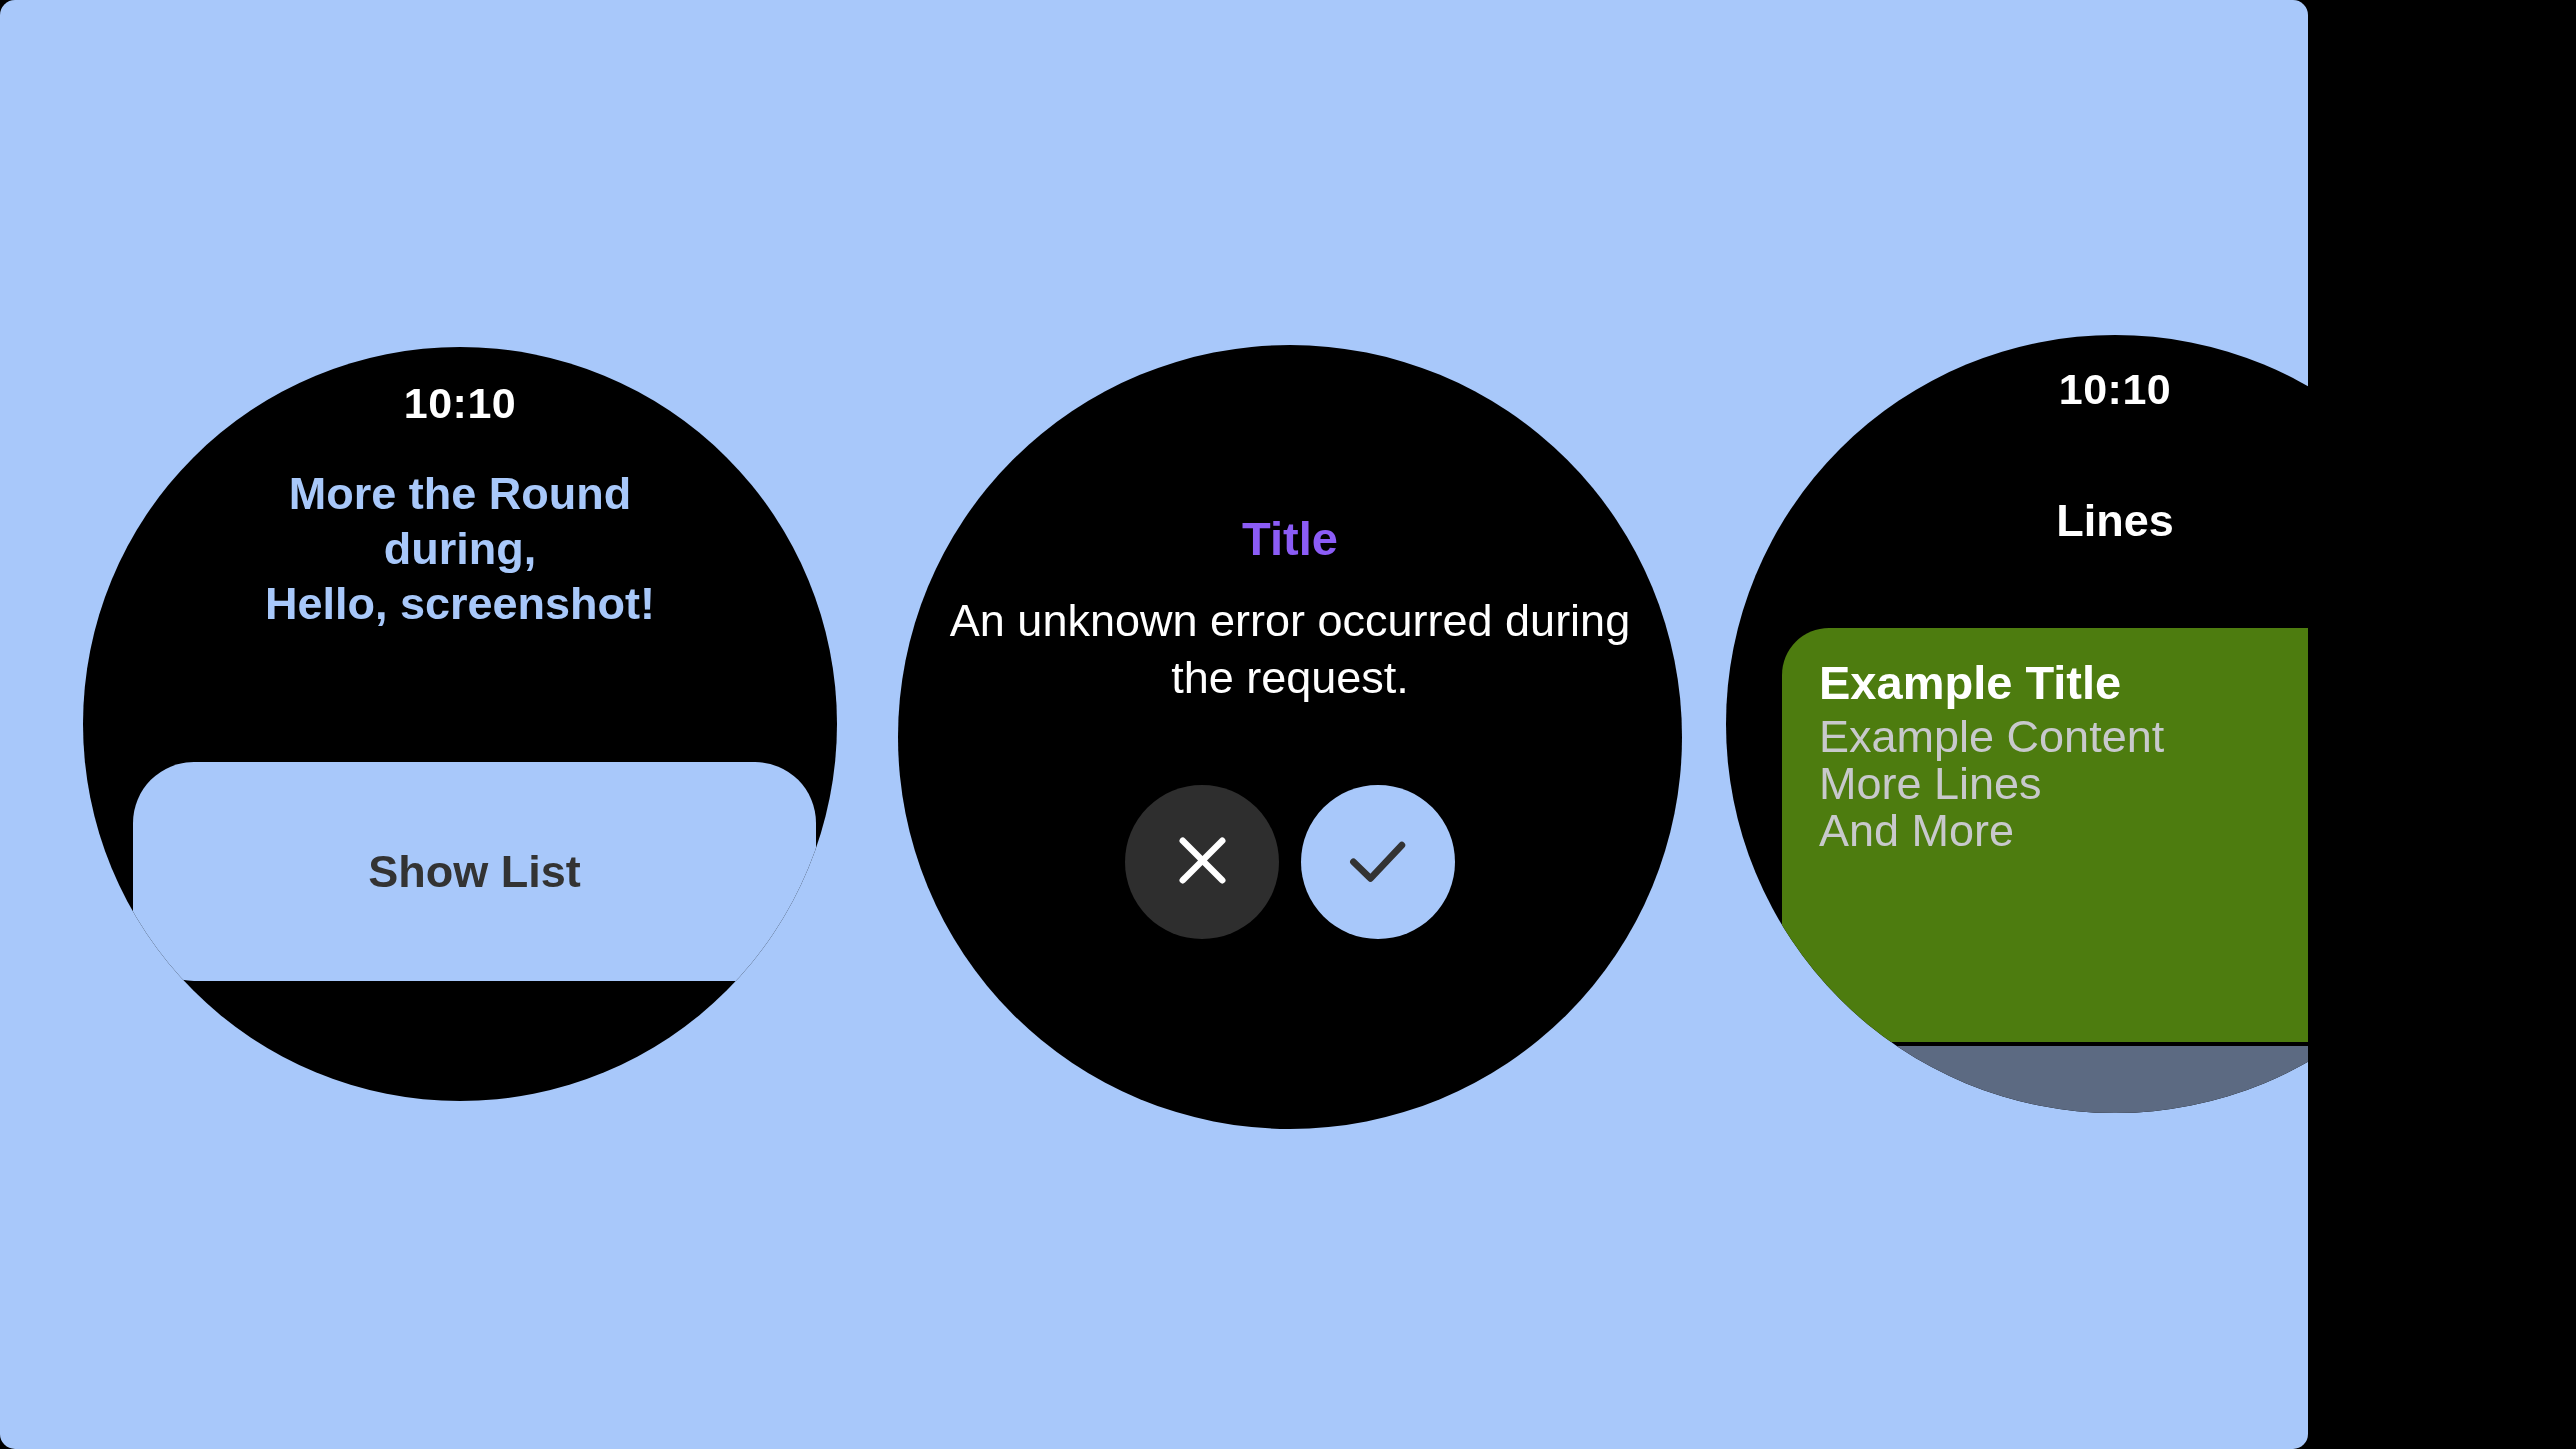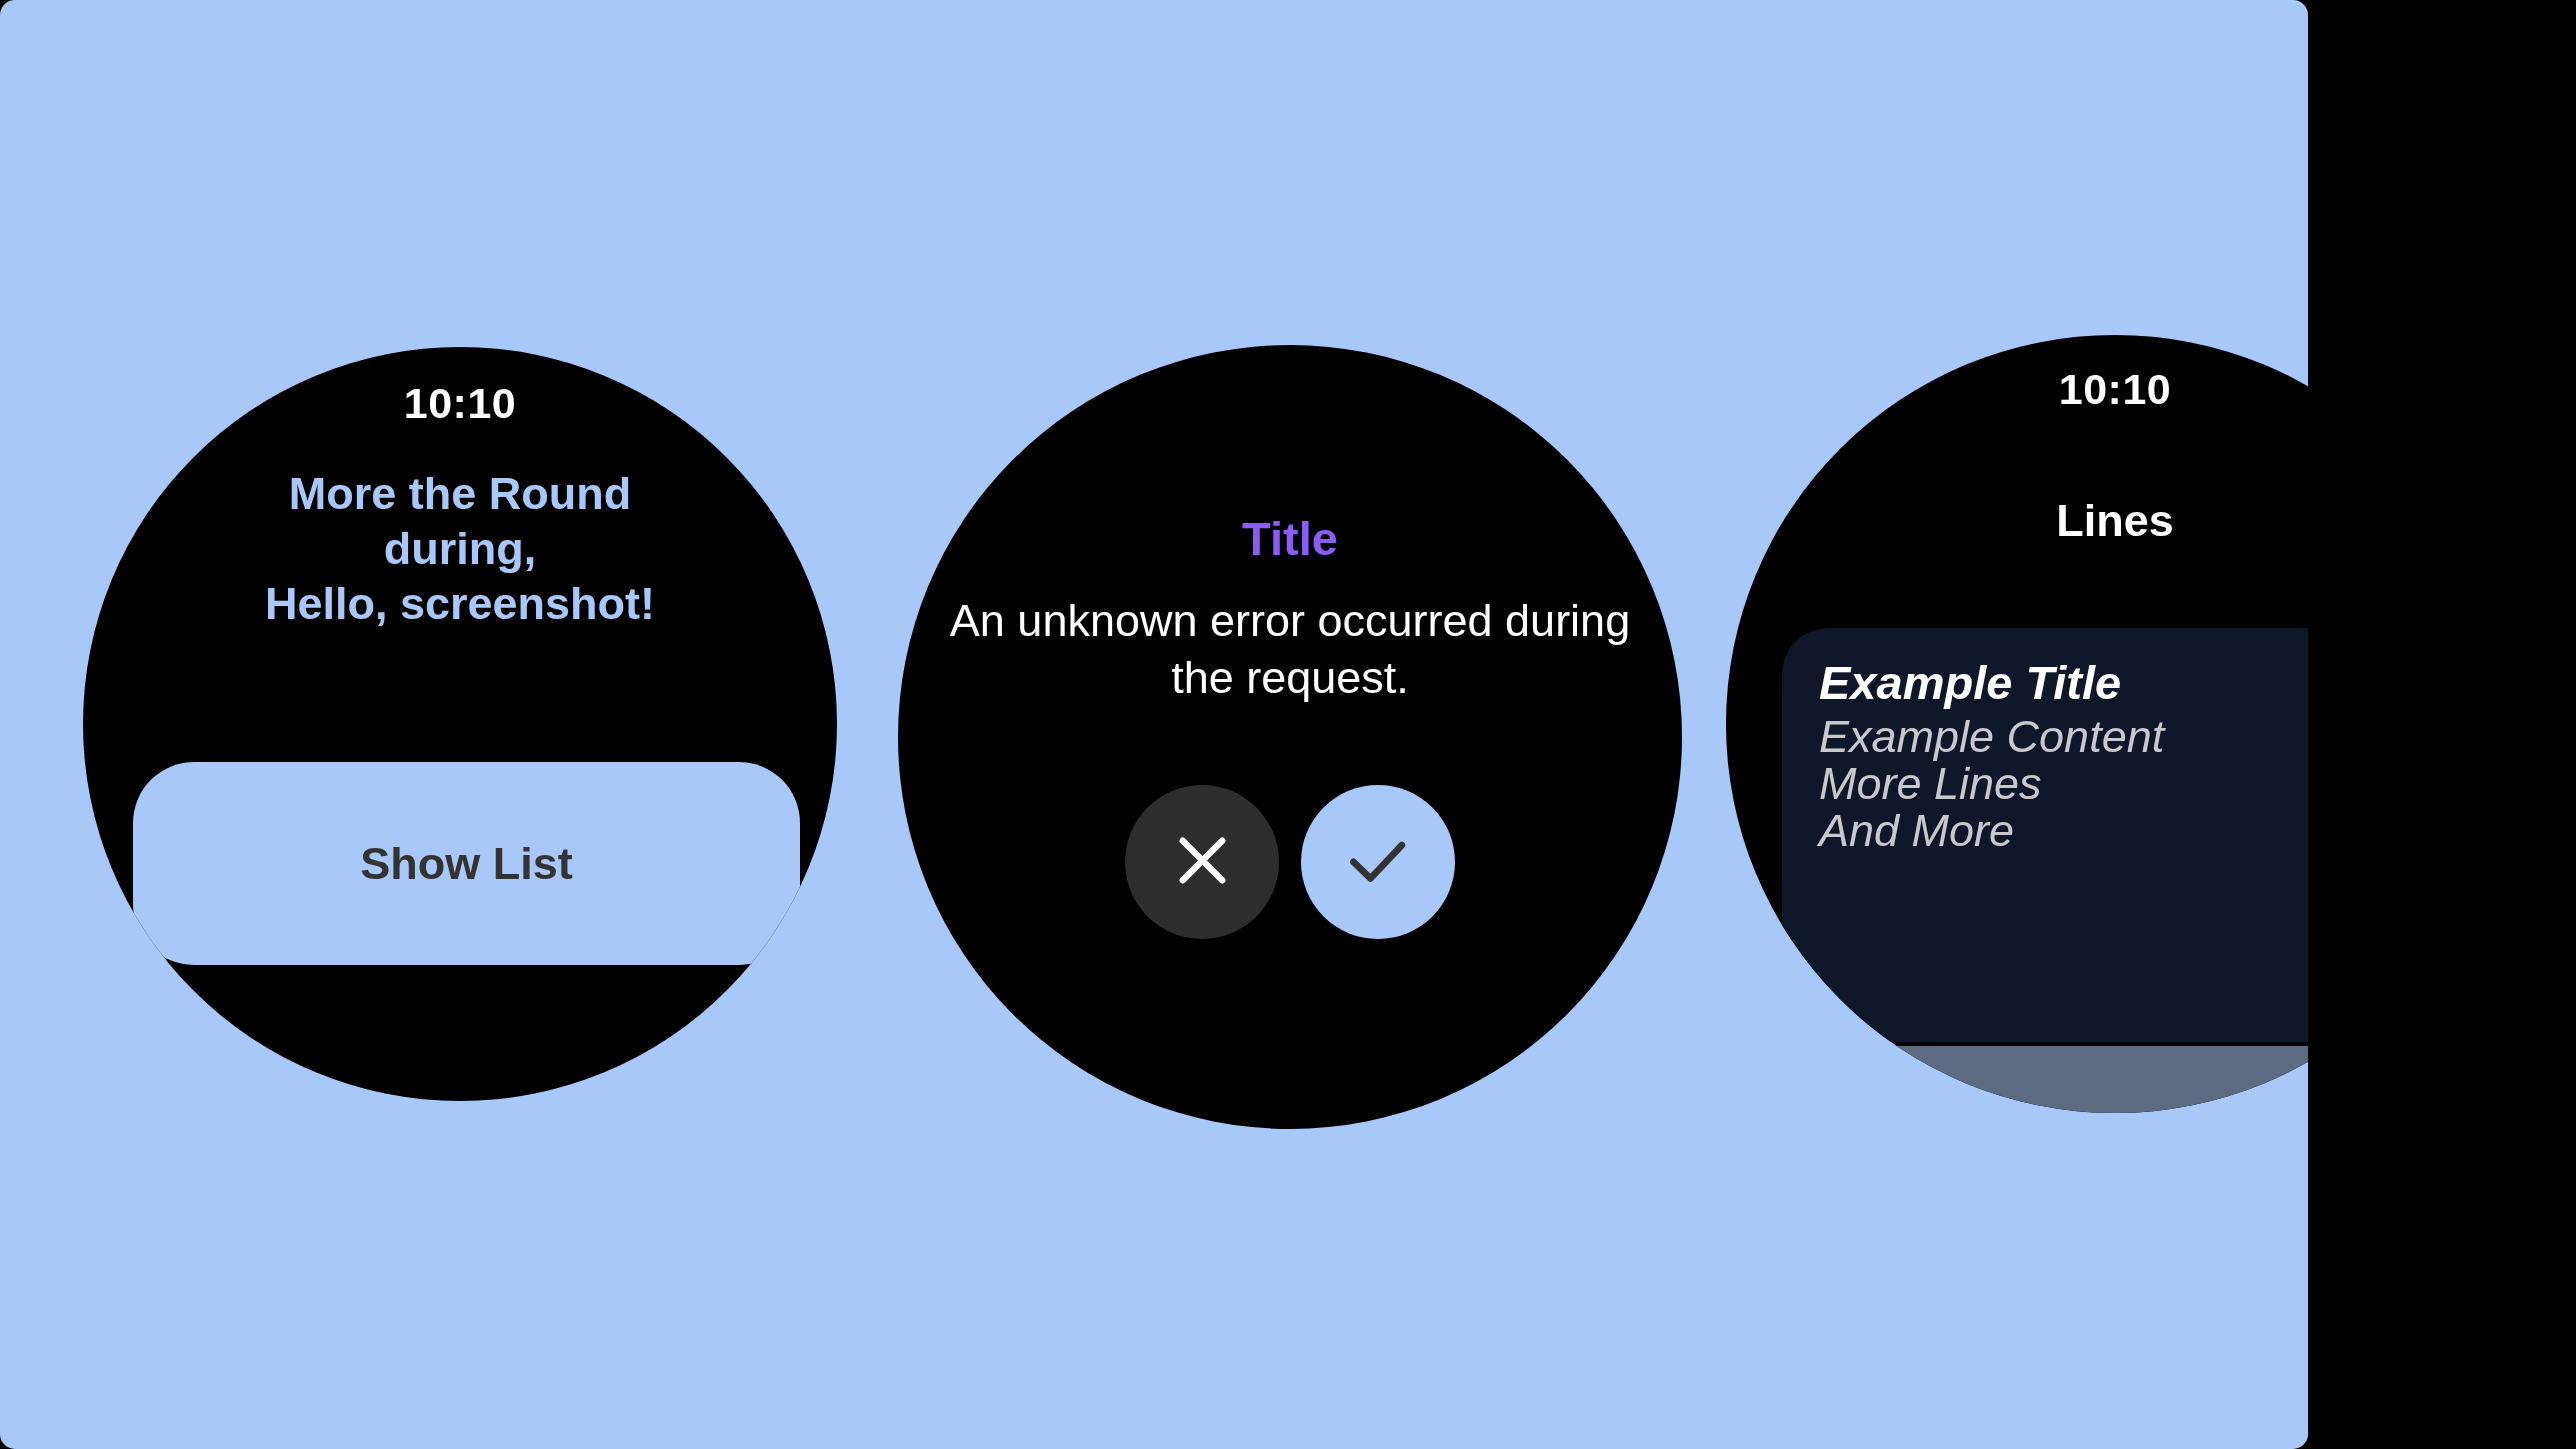--- a/index.html
+++ b/index.html
@@ -59,21 +59,21 @@
     left: 50px;
     top: 415px;
     width: 667px;
     height: 203px;
     background: #A8C8FA;
     border-radius: 61px;
     display: flex;
     align-items: center;
     justify-content: center;
     border: none;
-    padding: 0;
+    padding: 8px;
     cursor: pointer;
   }
   .show-list-label {
     color: #333333;
     font-size: 45px;
     font-weight: bold;
   }
 
   
   #watch-2 { left: 898px; top: 345px; width: 784px; height: 784px; }
@@ -130,26 +130,25 @@
     color: #FFFFFF;
     font-size: 45px;
     font-weight: bold;
   }
   .list-card {
     position: absolute;
     left: 56px;
     top: 293px;
     width: 727px;
     height: 414px;
-    background: #0f172a;
+    background: #4d7c0f;
     border-radius: 47px 47px 0 0;
     padding: 29.5px 37px 0 37px;
     box-sizing: border-box;
     cursor: pointer;
-    font-style: italic;
   }
   .card-title {
     color: #FFFFFF;
     font-size: 47px;
     font-weight: bold;
     line-height: 1.05;
     margin-bottom: 5.9px;
   }
   .card-line {
     color: #C8C9CC;

